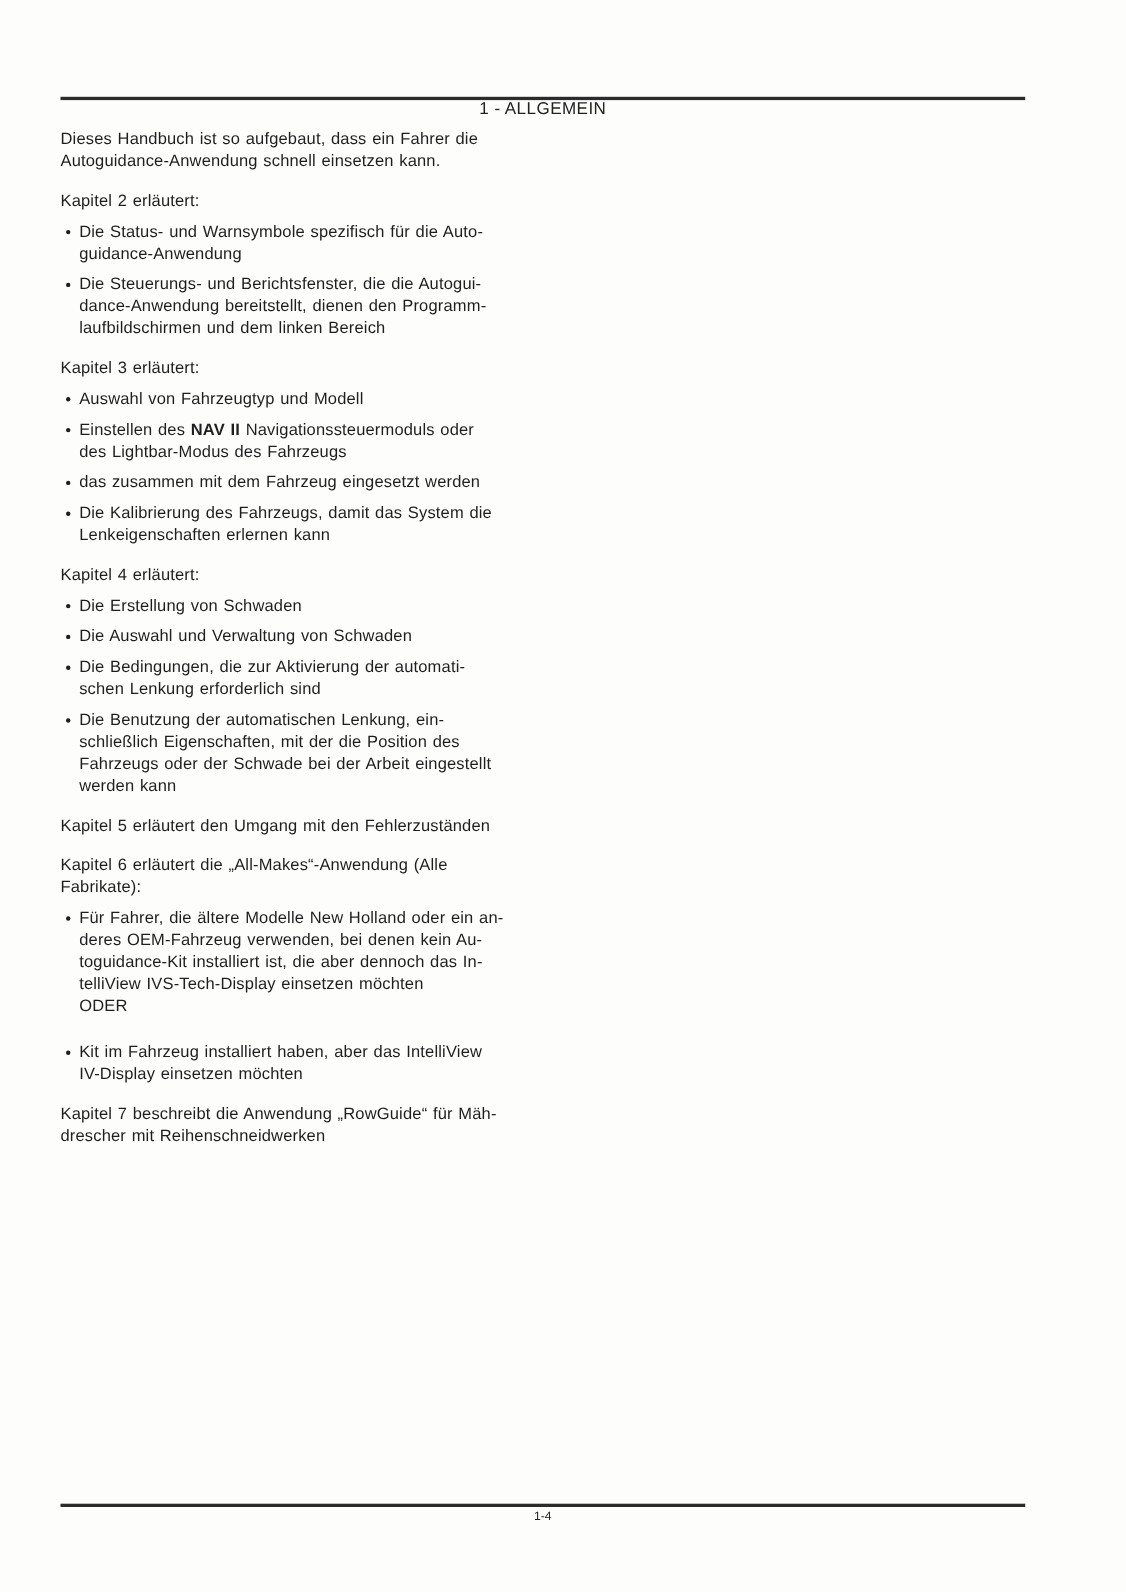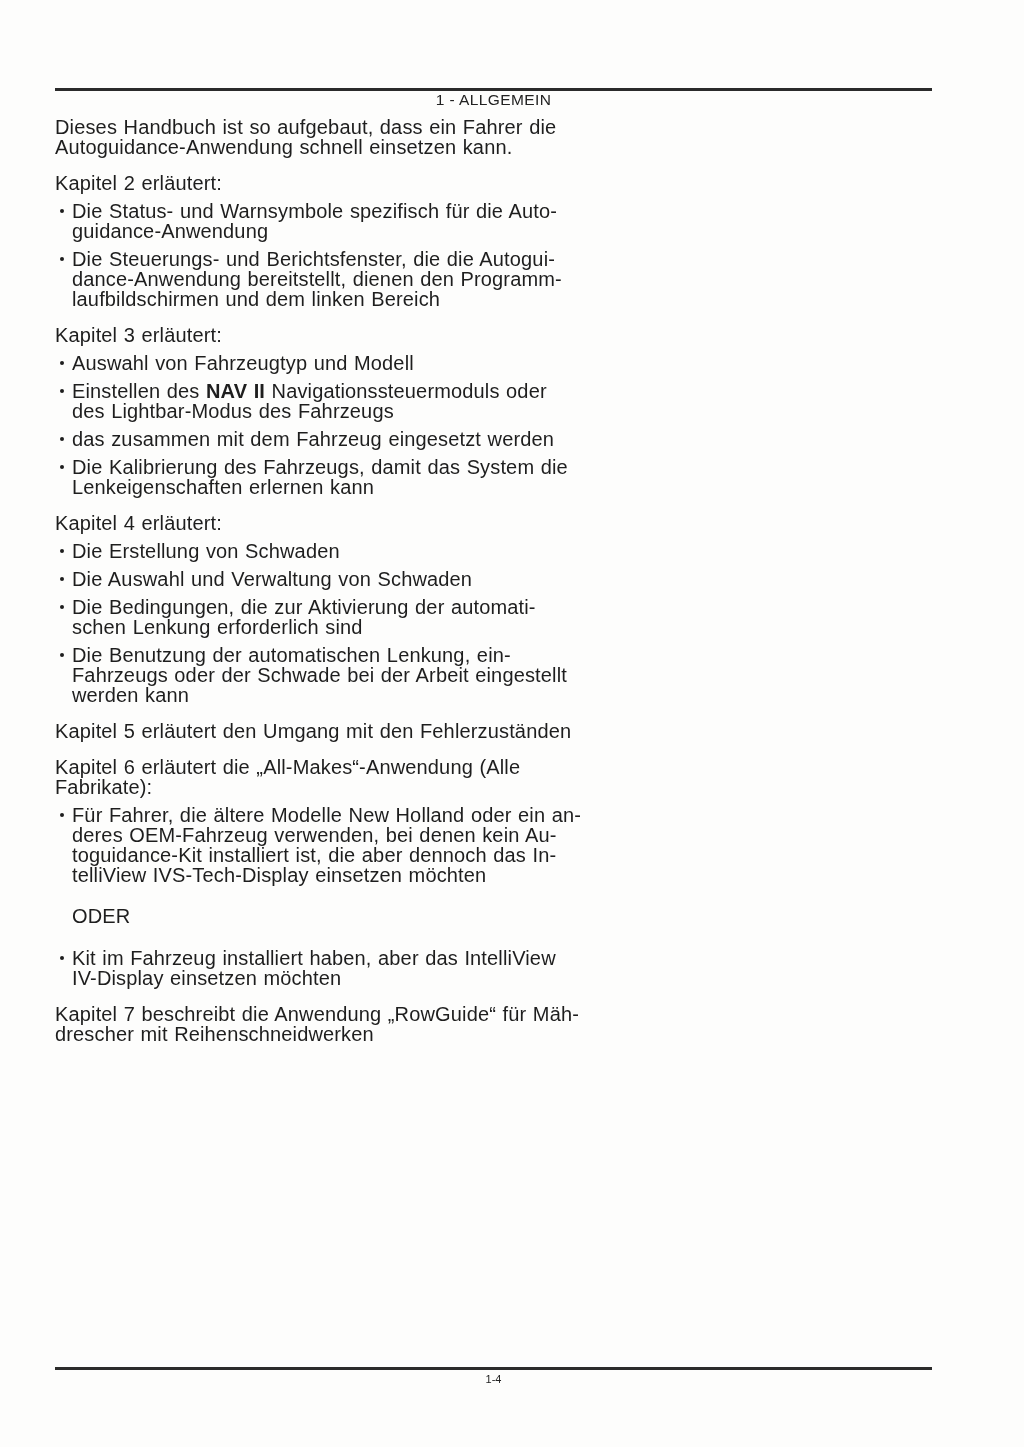--- a/index.html
+++ b/index.html
@@ -39,30 +39,30 @@
     top: 1373px;
     text-align: center;
     font-size: 11px;
     color: #222;
   }
   .content-column {
     position: absolute;
     left: 55px;
     top: 117px;
     width: 432px;
-    font-size: 20px;
+    font-size: 15px;
     letter-spacing: 0.15px;
     word-spacing: 0.8px;
     line-height: 20px;
   }
   .block { margin-top: 9px; }
   .block:first-child { margin-top: 0; }
   .block.section { margin-top: 16px; }
   .block.bullet { margin-top: 8px; position: relative; padding-left: 17px; }
-  .block.sub { margin-top: 21px; margin-bottom: 22px; margin-left: 17px; }
+  .block.sub { margin-top: 0; margin-bottom: 22px; margin-left: 17px; }
   .dot {
     position: absolute;
     left: 5px;
     top: 8px;
     width: 4px;
     height: 4px;
     background: #1e1e1e;
     border-radius: 50%;
   }
   .line { white-space: nowrap; }
@@ -127,20 +127,21 @@
         <div class="line">Die Auswahl und Verwaltung von Schwaden</div>
       </div>
       <div class="block bullet">
         <span class="dot"></span>
         <div class="line">Die Bedingungen, die zur Aktivierung der automati-</div>
         <div class="line">schen Lenkung erforderlich sind</div>
       </div>
       <div class="block bullet">
         <span class="dot"></span>
         <div class="line">Die Benutzung der automatischen Lenkung, ein-</div>
+        <div class="line">schließlich Eigenschaften, mit der die Position des</div>
         <div class="line">Fahrzeugs oder der Schwade bei der Arbeit eingestellt</div>
         <div class="line">werden kann</div>
       </div>
       <div class="block section">
         <div class="line">Kapitel 5 erläutert den Umgang mit den Fehlerzuständen</div>
       </div>
       <div class="block section">
         <div class="line">Kapitel 6 erläutert die „All-Makes“-Anwendung (Alle</div>
         <div class="line">Fabrikate):</div>
       </div>

